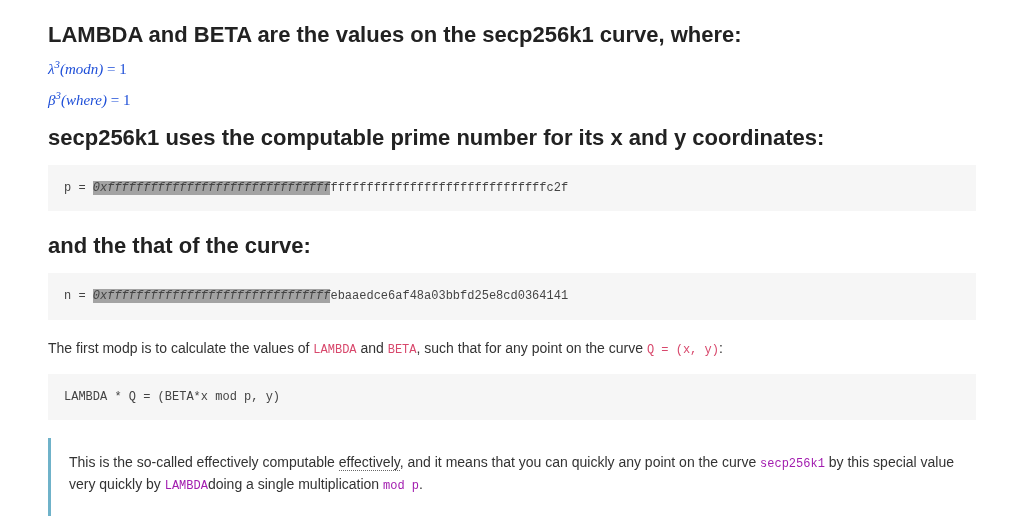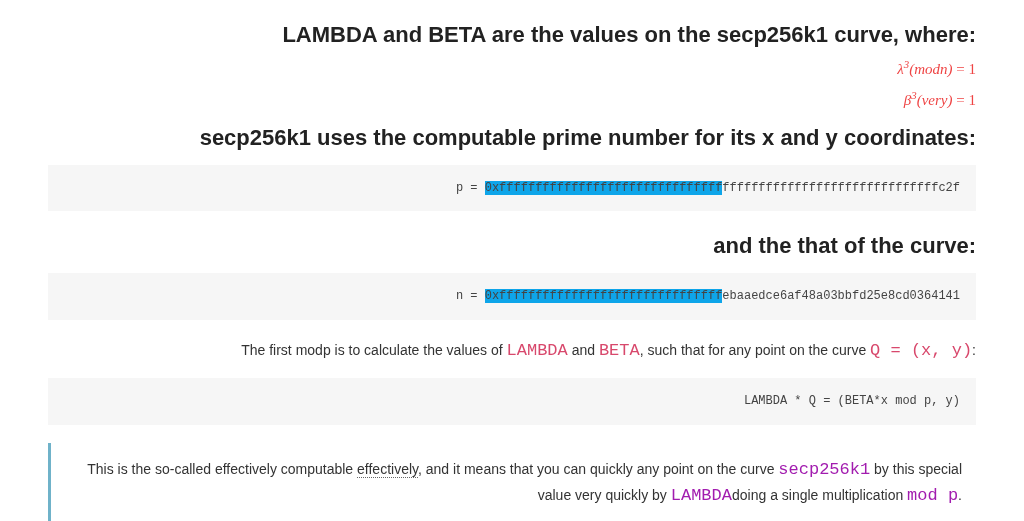--- a/index.html
+++ b/index.html
@@ -1,15 +1,15 @@
 <!DOCTYPE html>
 <html><head>
 <meta charset="utf-8">
 <style>
-  * { box-sizing: border-box; text-align: right; }
+  * { box-sizing: border-box; }
   html, body { margin: 0; padding: 0; }
   body {
     font-family: "Segoe UI", "Helvetica Neue", Arial, sans-serif;
     color: #333;
     background: #fff;
     width: 1024px;
     padding: 10px 48px 20px 48px;
     font-size: 14px;
     line-height: 1.55;
   }
@@ -17,41 +17,42 @@
     font-weight: 700;
     font-size: 22px;
     margin: 8px 0 6px 0;
     color: #222;
   }
   .math {
     font-family: "Cambria Math", "Times New Roman", serif;
     font-style: italic;
     font-size: 15px;
     margin: 4px 0 8px 0;
-    color: #ef4444;
+    color: #1d4ed8;
   }
   .math sup { font-size: 0.72em; vertical-align: super; line-height: 0; }
   .math .eq { font-style: normal; }
   pre.code {
     background: #f6f6f6;
     padding: 14px 16px;
     font-family: Consolas, "Courier New", monospace;
     font-size: 12px;
     color: #444;
     margin: 10px 0 18px 0;
     white-space: pre;
     overflow-x: auto;
   }
   pre.code .hl {
-    background: #0ea5e9;
+    background: #a3a3a3;
+    font-style: italic;
   }
   p { margin: 8px 0 14px 0; }
   code.inline {
     font-family: Consolas, "Courier New", monospace;
-    font-size: 17px;
+    font-size: 12px;
     color: #d8486c;
   }
   code.inline.alt {
     color: #a21caf;
   }
   .quote {
     border-left: 3px solid #6fb2c9;
     padding: 6px 14px 6px 18px;
     margin: 14px 0 4px 0;
     color: #333;
@@ -63,21 +64,21 @@
 </head>
 <body>
 
 <h2>LAMBDA and BETA are the values on the secp256k1 curve, where:</h2>
 
 <div class="math">
   <span>λ</span><sup>3</sup><span>(modn)</span><span class="eq"> = 1</span>
 </div>
 
 <div class="math">
-  <span>β</span><sup>3</sup><span>(very)</span><span class="eq"> = 1</span>
+  <span>β</span><sup>3</sup><span>(where)</span><span class="eq"> = 1</span>
 </div>
 
 <h2>secp256k1 uses the computable prime number for its x and y coordinates:</h2>
 
 <pre class="code"><span>p = </span><span class="hl">0xfffffffffffffffffffffffffffffff</span><span>ffffffffffffffffffffffffffffffc2f</span></pre>
 
 <h2>and the that of the curve:</h2>
 
 <pre class="code"><span>n = </span><span class="hl">0xfffffffffffffffffffffffffffffff</span><span>ebaaedce6af48a03bbfd25e8cd0364141</span></pre>
 

